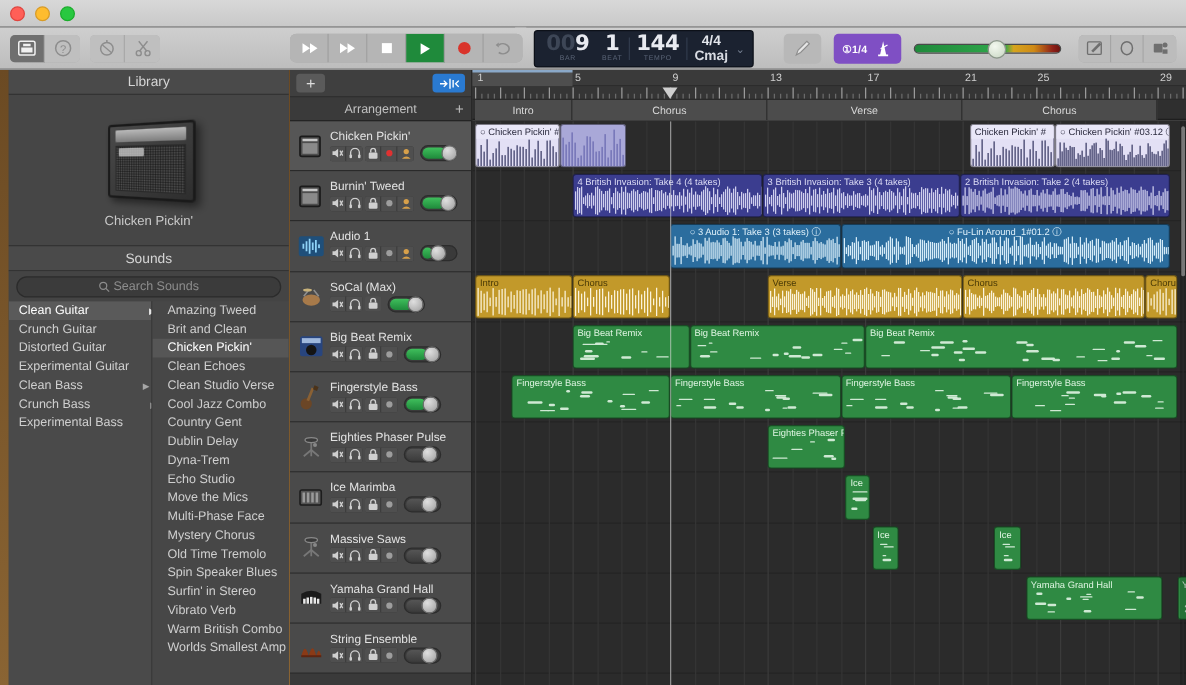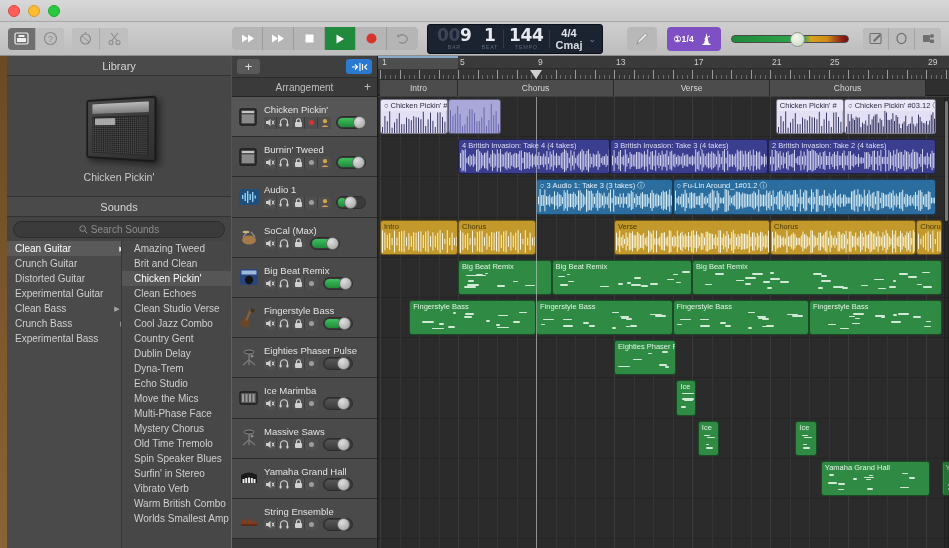--- a/index.html
+++ b/index.html
@@ -246,21 +246,21 @@
     line-height:9px; }
   .r-wave { position:absolute; left:0;right:0;bottom:0; }
 
   .region.audio-purple { background:#e3e0f5; }
   .region.audio-purple .r-title { color:#2a2a3d; background:#e9e7f8; }
   .region.audio-purple.alt { background:#a9a8d8; }
 
   .region.audio-blue { background:#3b3d8f; }
   .region.audio-blue .r-title { color:#dcdcf5; }
 
-  .region.audio-lblue { background:#2b6d9e; }
+  .region.audio-lblue { background:#2b6d9e;text-align:center; }
   .region.audio-lblue .r-title { color:#dff0fa; }
 
   .region.audio-gold { background:#c2992a; }
   .region.audio-gold .r-title { color:#4a3a06; }
 
   .region.midi { background:#2f8a43; }
   .region.midi .r-title { color:#dff5e2; }
 
   .playhead { position:absolute; top:0; bottom:0; width:1px; background:#d8d8d8;
     opacity:.55; z-index:5; pointer-events:none;}

